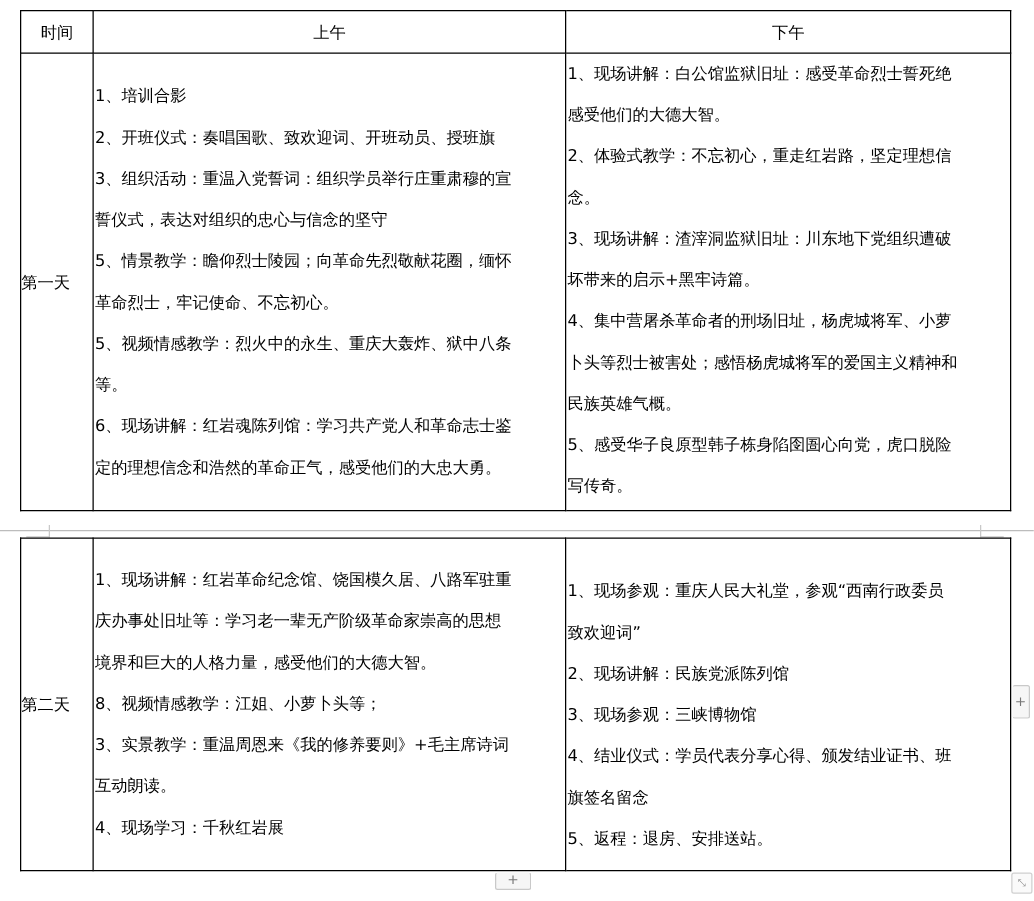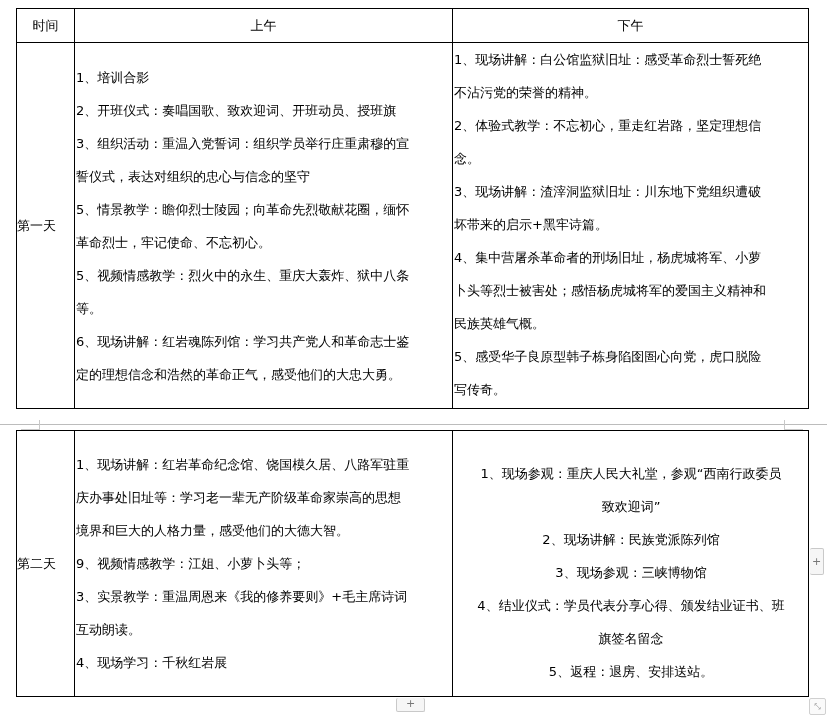--- a/index.html
+++ b/index.html
@@ -45,21 +45,21 @@
             <span class="p">革命烈士，牢记使命、不忘初心。</span>
             <span class="p">5、视频情感教学：烈火中的永生、重庆大轰炸、狱中八条</span>
             <span class="p">等。</span>
             <span class="p">6、现场讲解：红岩魂陈列馆：学习共产党人和革命志士鉴</span>
             <span class="p">定的理想信念和浩然的革命正气，感受他们的大忠大勇。</span>
           </div>
     </td>
     <td class="c3" style="vertical-align:top;margin-top:36px;">
       <div class="cell" id="a0">
             <span class="p">1、现场讲解：白公馆监狱旧址：感受革命烈士誓死绝</span>
-            <span class="p">不沾污党的荣誉的精神。</span>
+            <span class="p">感受他们的大德大智。</span>
             <span class="p">2、体验式教学：不忘初心，重走红岩路，坚定理想信</span>
             <span class="p">念。</span>
             <span class="p">3、现场讲解：渣滓洞监狱旧址：川东地下党组织遭破</span>
             <span class="p">坏带来的启示+黑牢诗篇。</span>
             <span class="p">4、集中营屠杀革命者的刑场旧址，杨虎城将军、小萝</span>
             <span class="p">卜头等烈士被害处；感悟杨虎城将军的爱国主义精神和</span>
             <span class="p">民族英雄气概。</span>
             <span class="p">5、感受华子良原型韩子栋身陷囹圄心向党，虎口脱险</span>
             <span class="p">写传奇。</span>
           </div>
@@ -74,28 +74,28 @@
 
 <table class="tbl" id="t2">
   <tbody>
       <tr style="height:266px;">
     <td class="c1" style="vertical-align:middle; text-align:left; padding-top:0;">第二天</td>
     <td class="c2">
       <div class="cell" id="m1">
             <span class="p">1、现场讲解：红岩革命纪念馆、饶国模久居、八路军驻重</span>
             <span class="p">庆办事处旧址等：学习老一辈无产阶级革命家崇高的思想</span>
             <span class="p">境界和巨大的人格力量，感受他们的大德大智。</span>
-            <span class="p">9、视频情感教学：江姐、小萝卜头等；</span>
+            <span class="p">8、视频情感教学：江姐、小萝卜头等；</span>
             <span class="p">3、实景教学：重温周恩来《我的修养要则》+毛主席诗词</span>
             <span class="p">互动朗读。</span>
             <span class="p">4、现场学习：千秋红岩展</span>
           </div>
     </td>
     <td class="c3">
-      <div class="cell" id="a1" style="padding-top:17px;text-align:center;">
+      <div class="cell" id="a1" style="padding-top:17px;">
             <span class="p">1、现场参观：重庆人民大礼堂，参观“西南行政委员</span>
             <span class="p">致欢迎词”</span>
             <span class="p">2、现场讲解：民族党派陈列馆</span>
             <span class="p">3、现场参观：三峡博物馆</span>
             <span class="p">4、结业仪式：学员代表分享心得、颁发结业证书、班</span>
             <span class="p">旗签名留念</span>
             <span class="p">5、返程：退房、安排送站。</span>
           </div>
     </td>
   </tr>

